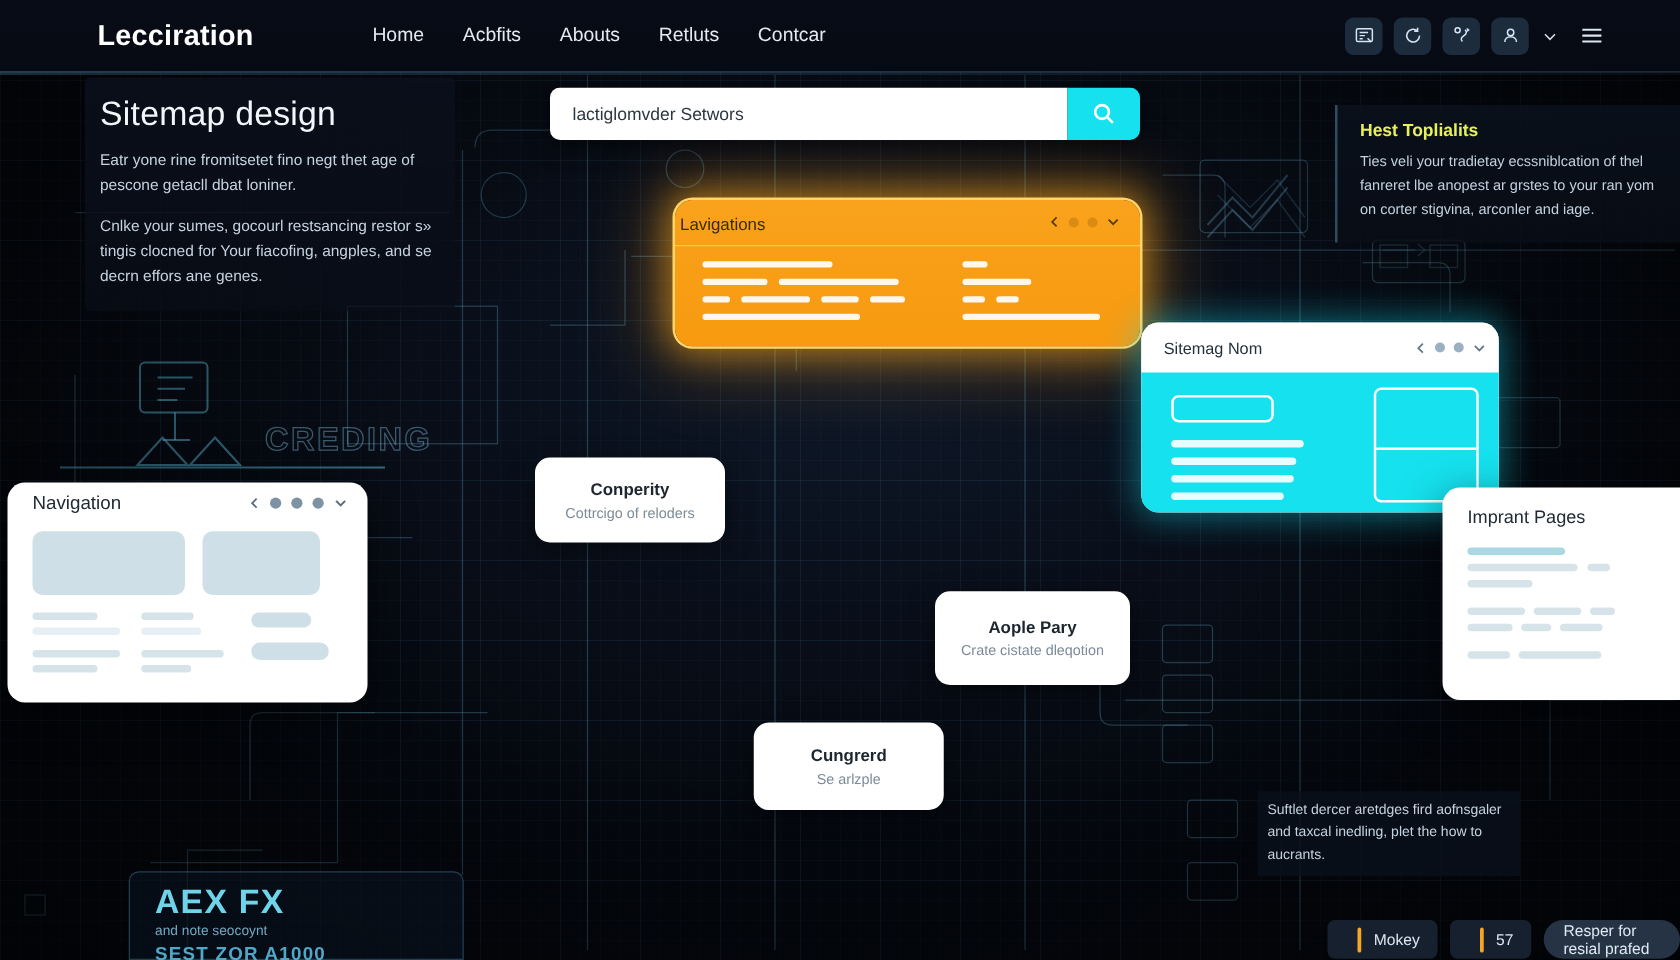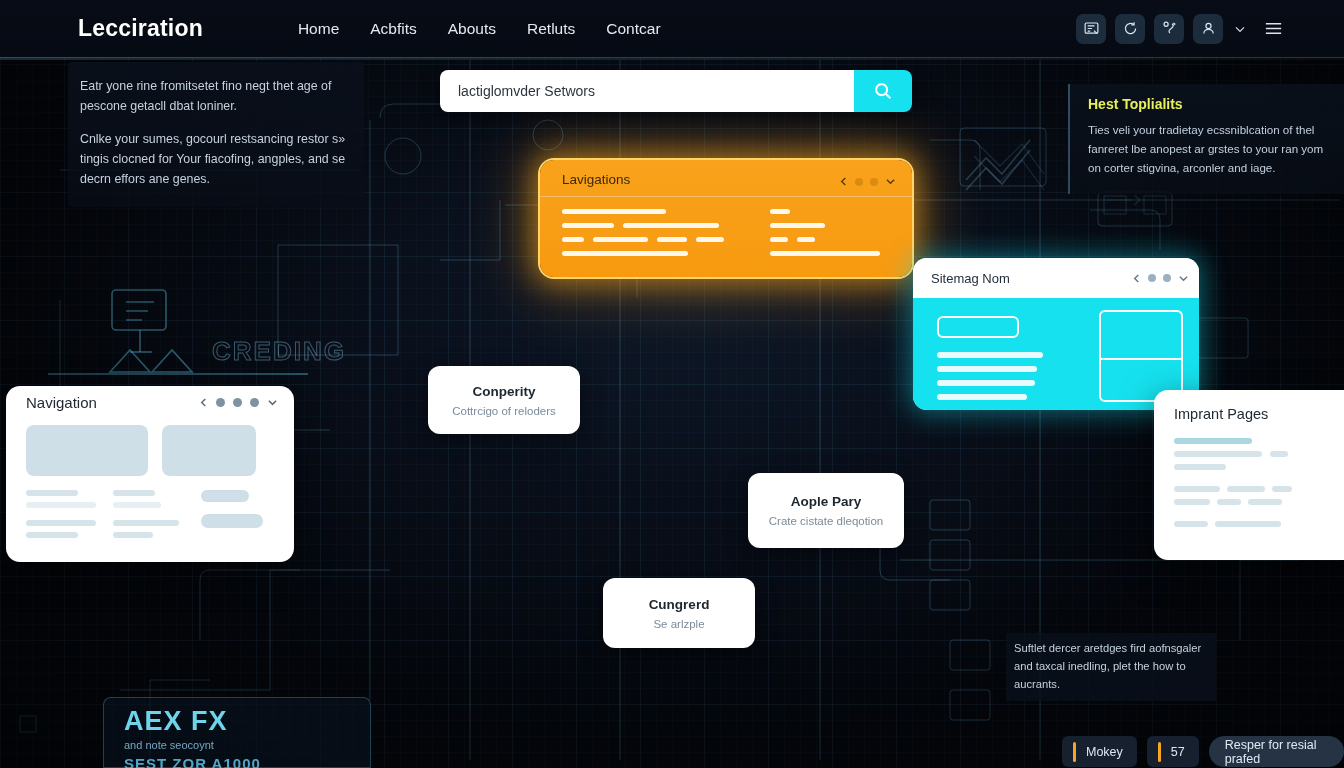--- a/index.html
+++ b/index.html
@@ -107,21 +107,21 @@
   .card { position:absolute; border-radius:14px; z-index:25; }
 
   
   #card-orange {
     left:540px; top:160px; width:372px; height:117px;
     background:linear-gradient(180deg,#f9a21b 0%,#f79a10 100%);
     box-shadow:0 0 0 2px #ffd469, 0 0 28px 6px rgba(250,170,30,0.55), 0 0 60px 16px rgba(250,150,20,0.30);
   }
   #card-orange .title {
     font-size:13.5px; color:#3d2a05; font-weight:500;
-    padding:12px 16px 9px 22px; display:flex; align-items:flex-end;
+    padding:12px 16px 9px 4px; display:flex; align-items:flex-start;
   }
   #card-orange .ctrl { margin-left:auto; display:flex; align-items:center; gap:7px; }
   #card-orange .dot { width:8px;height:8px;border-radius:50%;background:#d98b12; }
   #card-orange .sep { border-top:1px solid rgba(255,255,255,0.35); }
   #card-orange .body { padding:12px 22px; display:flex; gap:40px; }
   .bar { height:5px; border-radius:3px; background:rgba(255,255,255,0.92); }
   .rowline { display:flex; gap:9px; margin-bottom:9px; }
 
   
   #card-cyan {
@@ -197,21 +197,21 @@
   }
   #note p { font-size:11.2px; line-height:1.62; color:#c5d2df; }
 
   
   #botbar {
     position:absolute; left:1062px; top:735px; height:33px; z-index:35;
     display:flex; align-items:center; gap:10px;
   }
   .chip {
     height:31px; display:flex; align-items:center; gap:10px;
-    background:#16202e; border-radius:6px; padding:0 14px 0 3px;
+    background:#16202e; border-radius:6px; padding:0 14px 0 16px;
     font-size:12.5px; color:#dce7f1;
   }
   .chip .tick { width:3px; height:20px; background:#f5a623; margin-left:8px; border-radius:2px; }
   .pill {
     height:31px; display:flex; align-items:center; padding:0 16px;
     background:#253344; border-radius:16px; font-size:12.5px; color:#dfe9f3;
   }
 </style>
 </head>
 <body>
@@ -376,20 +376,21 @@
     </div>
     <div class="plain-icon" style="margin-left:6px">
       <svg width="21" height="21" viewBox="0 0 22 22" fill="none" stroke="#dbe6f0" stroke-width="1.7">
         <path d="M3 6h16M3 11h16M3 16h16"></path>
       </svg>
     </div>
   </div>
 </div>
 
 <div id="intro">
+  <h1>Sitemap design</h1>
   <p>Eatr yone rine fromitsetet fino negt thet age of pescone getacll dbat loniner.</p>
   <p>Cnlke your sumes, gocourl restsancing restor s» tingis clocned for Your fiacofing, angples, and se decrn effors ane genes.</p>
 </div>
 
 <div id="search">
   <input type="text" value="lactiglomvder Setwors" style="">
   <div class="sbtn">
     <svg width="22" height="22" viewBox="0 0 24 24" fill="none" stroke="#ffffff" stroke-width="2.3">
       <circle cx="10.5" cy="10.5" r="6"></circle>
       <path d="M15 15l5 5"></path>

